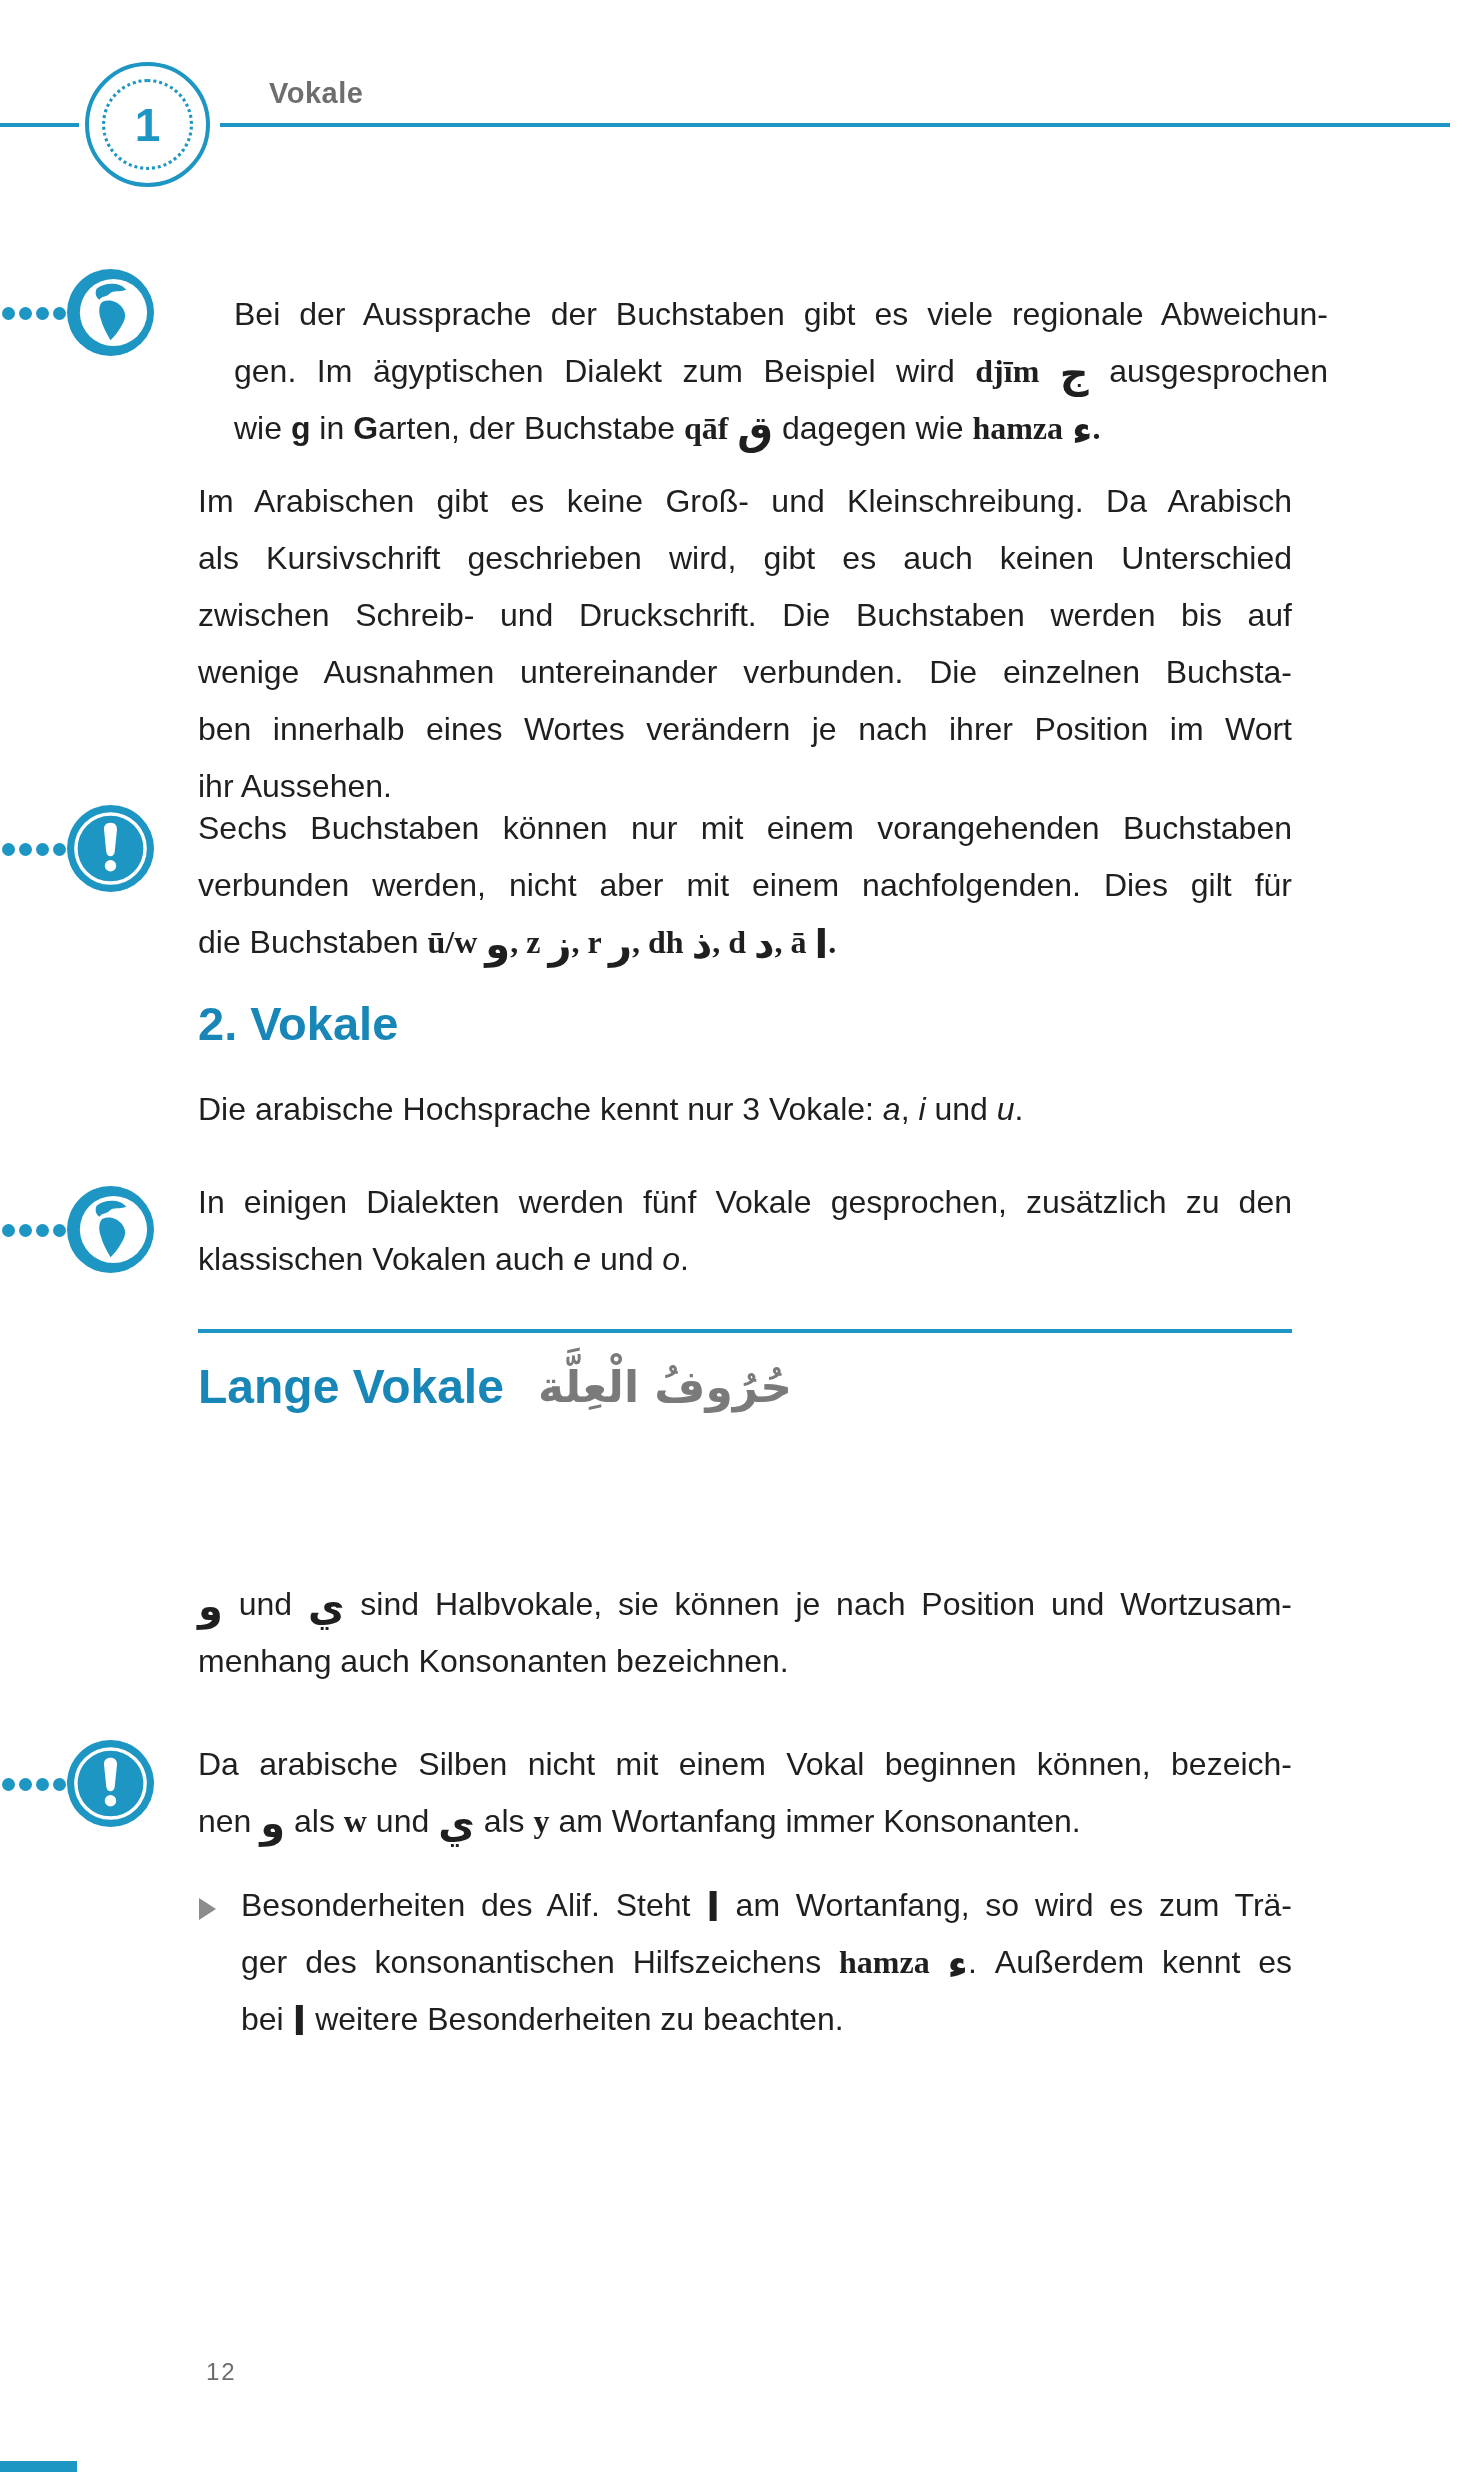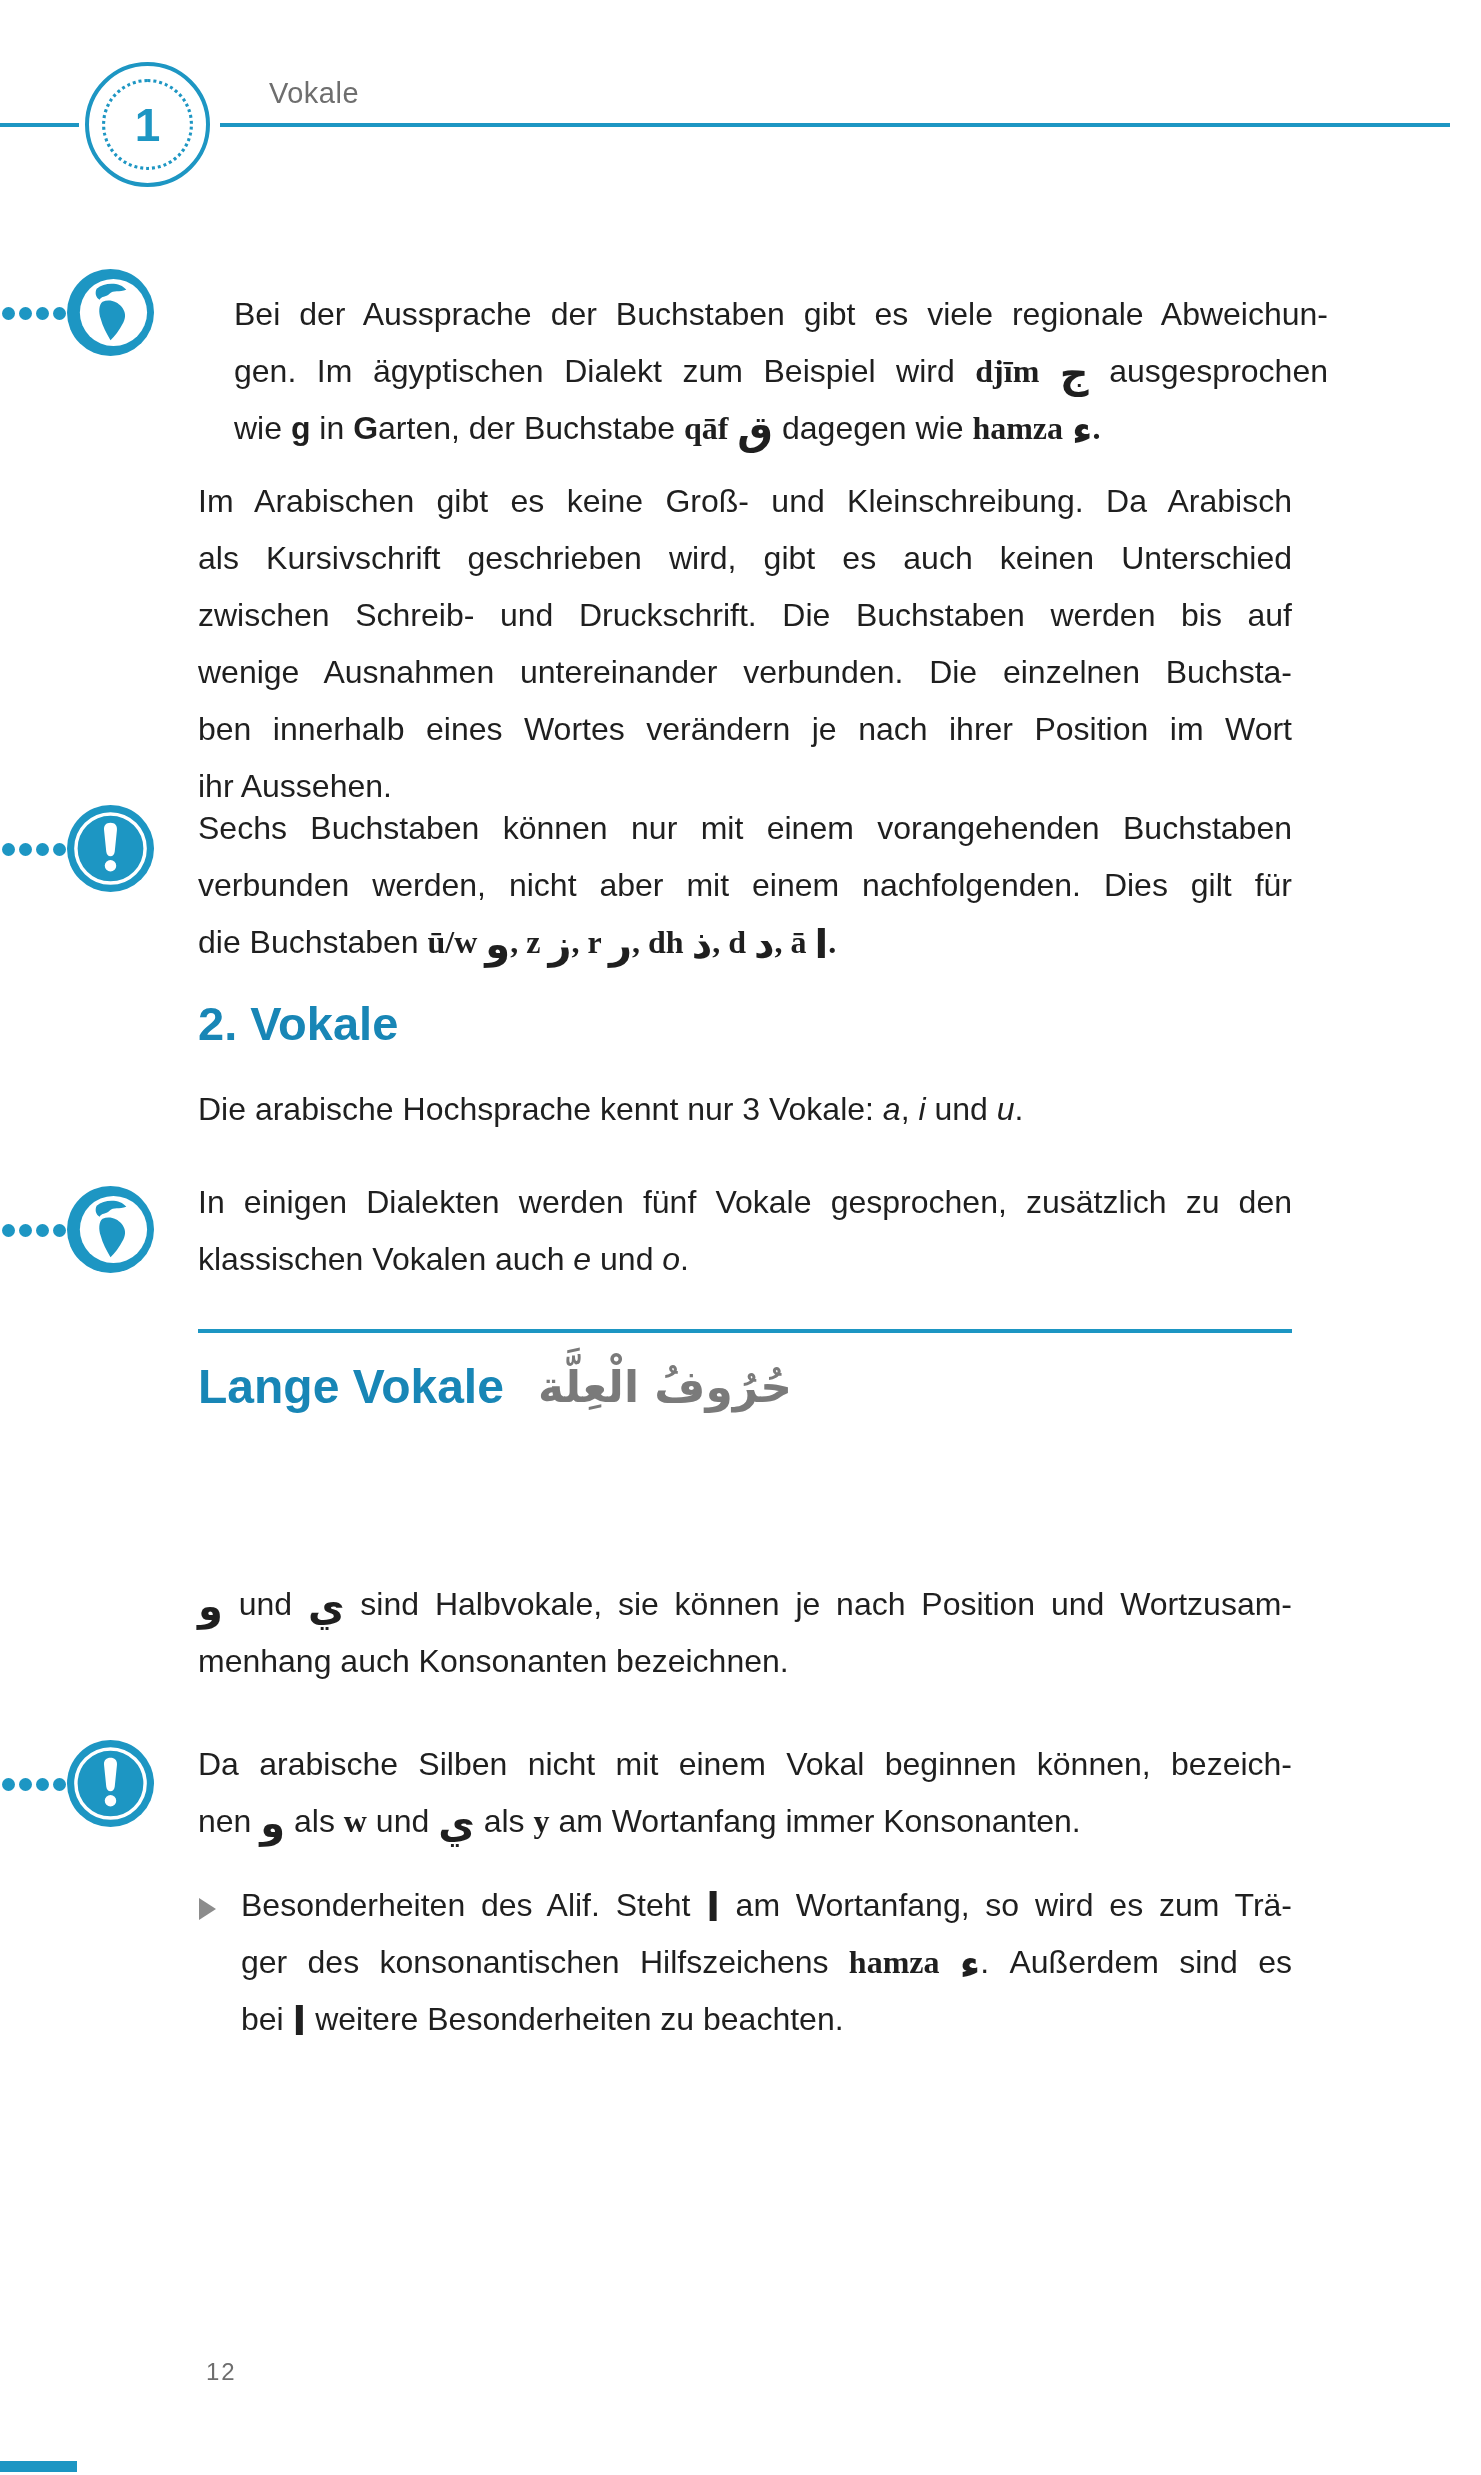--- a/index.html
+++ b/index.html
@@ -17,21 +17,21 @@
   }
   
   .rule{position:absolute;height:4px;background:var(--accent);}
   .rule-left{left:0;top:123px;width:79px;}
   .rule-right{left:220px;top:123px;width:1230px;}
   .chapter-badge{position:absolute;left:85px;top:62px;width:125px;height:125px;}
   .badge-outer{position:absolute;inset:0;border:4px solid var(--accent);border-radius:50%;background:#fff;}
   .badge-dotted{position:absolute;inset:17px;border:3px dotted var(--accent);border-radius:50%;}
   .badge-num{position:absolute;inset:0;display:flex;align-items:center;justify-content:center;
     font-size:46px;font-weight:bold;color:var(--accent);}
-  .page-header-title{position:absolute;left:269px;top:77px;font-size:29px;font-weight:normal;color:var(--gray);letter-spacing:0.5px;}
+  .page-header-title{position:absolute;left:269px;top:77px;font-size:29px;font-weight:bold;color:var(--gray);letter-spacing:0.5px;}
   
   .dots-row{position:absolute;left:2px;display:flex;gap:4px;}
   .dots-row .dot{width:13px;height:13px;border-radius:50%;background:var(--accent);}
   .micon{position:absolute;left:67px;width:87px;height:87px;}
   .dots-g1{top:307px;} .micon-g1{top:269px;}
   .dots-w1{top:843px;} .micon-w1{top:805px;}
   .dots-g2{top:1224px;} .micon-g2{top:1186px;}
   .dots-w2{top:1778px;} .micon-w2{top:1740px;}
   
   .para{position:absolute;left:198px;width:1094px;font-size:32px;line-height:57px;}
@@ -169,21 +169,21 @@
       <div class="jline lastline"><span class="seg-n">menhang auch Konsonanten bezeichnen.</span></div>
     </div>
   <div class="para pp7">
       <div class="jline"><span class="seg-n">Da arabische Silben nicht mit einem Vokal beginnen können, bezeich-</span></div>
       <div class="jline lastline"><span class="seg-n">nen </span><span class="seg-ar">و</span><span class="seg-n"> als </span><span class="seg-tr">w</span><span class="seg-n"> und </span><span class="seg-ar">ي</span><span class="seg-n"> als </span><span class="seg-tr">y</span><span class="seg-n"> am Wortanfang immer Konsonanten.</span></div>
     </div>
 
   <div class="bullet-tri"></div>
   <div class="para pp8">
       <div class="jline"><span class="seg-n">Besonderheiten des Alif. Steht </span><span class="seg-ar">ا</span><span class="seg-n"> am Wortanfang, so wird es zum Trä-</span></div>
-      <div class="jline"><span class="seg-n">ger des konsonantischen Hilfszeichens </span><span class="seg-tr">hamza</span><span class="seg-n"> </span><span class="seg-ar">ء</span><span class="seg-n">. Außerdem sind es</span></div>
+      <div class="jline"><span class="seg-n">ger des konsonantischen Hilfszeichens </span><span class="seg-tr">hamza</span><span class="seg-n"> </span><span class="seg-ar">ء</span><span class="seg-n">. Außerdem kennt es</span></div>
       <div class="jline lastline"><span class="seg-n">bei </span><span class="seg-ar">ا</span><span class="seg-n">  weitere Besonderheiten zu beachten.</span></div>
     </div>
 
   <div class="page-num">12</div>
   <div class="chapter-tab"></div>
 
 </div>
 
 
 </body></html>

